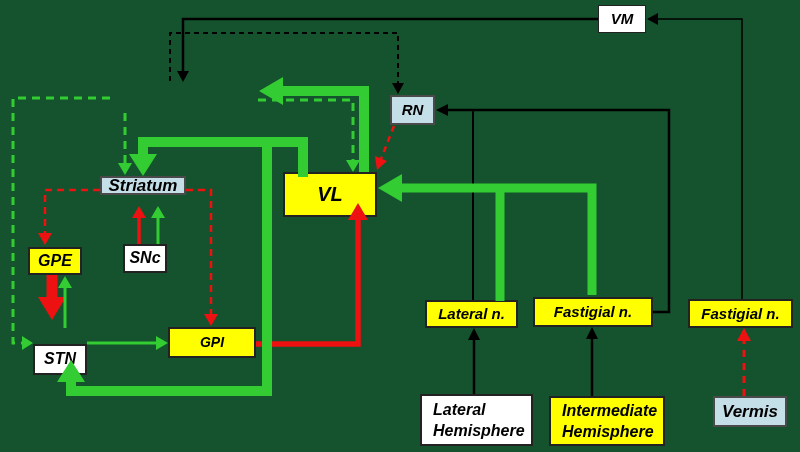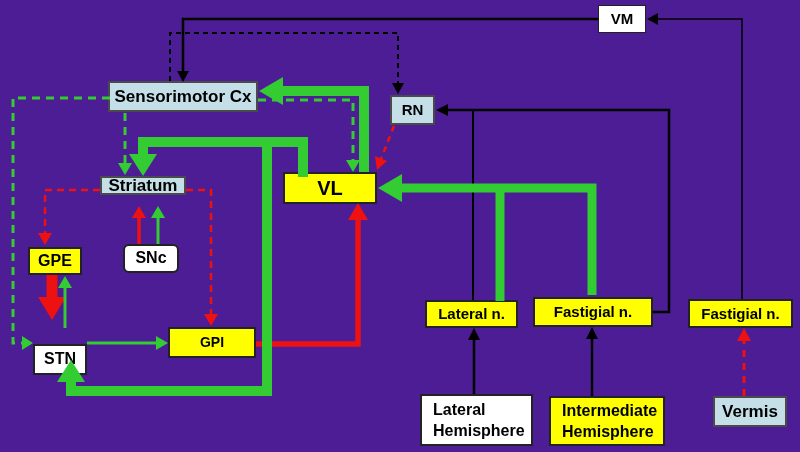--- a/index.html
+++ b/index.html
@@ -1,18 +1,18 @@
 <!DOCTYPE html>
 <html><head>
 <meta charset="utf-8">
 <style>
   html,body{margin:0;padding:0;background:#fff;}
   #stage{
-    position:relative;width:800px;height:452px;background:#4c1d95;
-    font-family:"Liberation Sans","DejaVu Sans",sans-serif;overflow:hidden;
+    position:relative;width:800px;height:452px;background:#14532d;
+    font-family:"Liberation Sans","DejaVu Sans",sans-serif;overflow:hidden;font-style:italic;
   }
   .box{
     position:absolute;display:flex;align-items:center;justify-content:center;
     font-weight:bold;color:#000;box-sizing:border-box;text-align:center;
     line-height:1.05;letter-spacing:0;
   }
   .yellow{background:#ffff00;border:2px solid #222;}
   .blue{background:#c5dfe8;border:2px solid #4a4a4a;}
   .white{background:#ffffff;border:2px solid #222;}
   .thin-border{border-width:1.5px;}
@@ -22,41 +22,38 @@
 </style>
 </head>
 <body>
 
 <div id="stage">
 
   <div class="box white thin-border" style="left:598px;top:5px;width:48px;height:28px;font-size:15px;">
     <span>VM</span>
   </div>
 
-  <div class="box blue" style="left:108px;top:81px;width:150px;height:31px;font-size:17px;">
-    <span>Sensorimotor Cx</span>
-  </div>
 
   <div class="box blue" style="left:390px;top:95px;width:45px;height:30px;font-size:15px;">
     <span>RN</span>
   </div>
 
-  <div class="box yellow" style="left:283px;top:172px;width:94px;height:32px;font-size:20px;">
+  <div class="box yellow" style="left:283px;top:172px;width:94px;height:45px;font-size:20px;">
     <span>VL</span>
   </div>
 
   <div class="box blue" style="left:100px;top:176px;width:86px;height:19px;font-size:17px;">
     <span>Striatum</span>
   </div>
 
   <div class="box yellow" style="left:28px;top:247px;width:54px;height:28px;font-size:16px;">
     <span>GPE</span>
   </div>
 
-  <div class="box white" style="left:123px;top:244px;width:56px;height:29px;font-size:16px;border-radius:6px;">
+  <div class="box white" style="left:123px;top:244px;width:44px;height:29px;font-size:16px;">
     <span>SNc</span>
   </div>
 
   <div class="box white" style="left:33px;top:344px;width:54px;height:31px;font-size:16px;">
     <span>STN</span>
   </div>
 
   <div class="box yellow" style="left:168px;top:327px;width:88px;height:31px;font-size:14px;">
     <span>GPI</span>
   </div>

